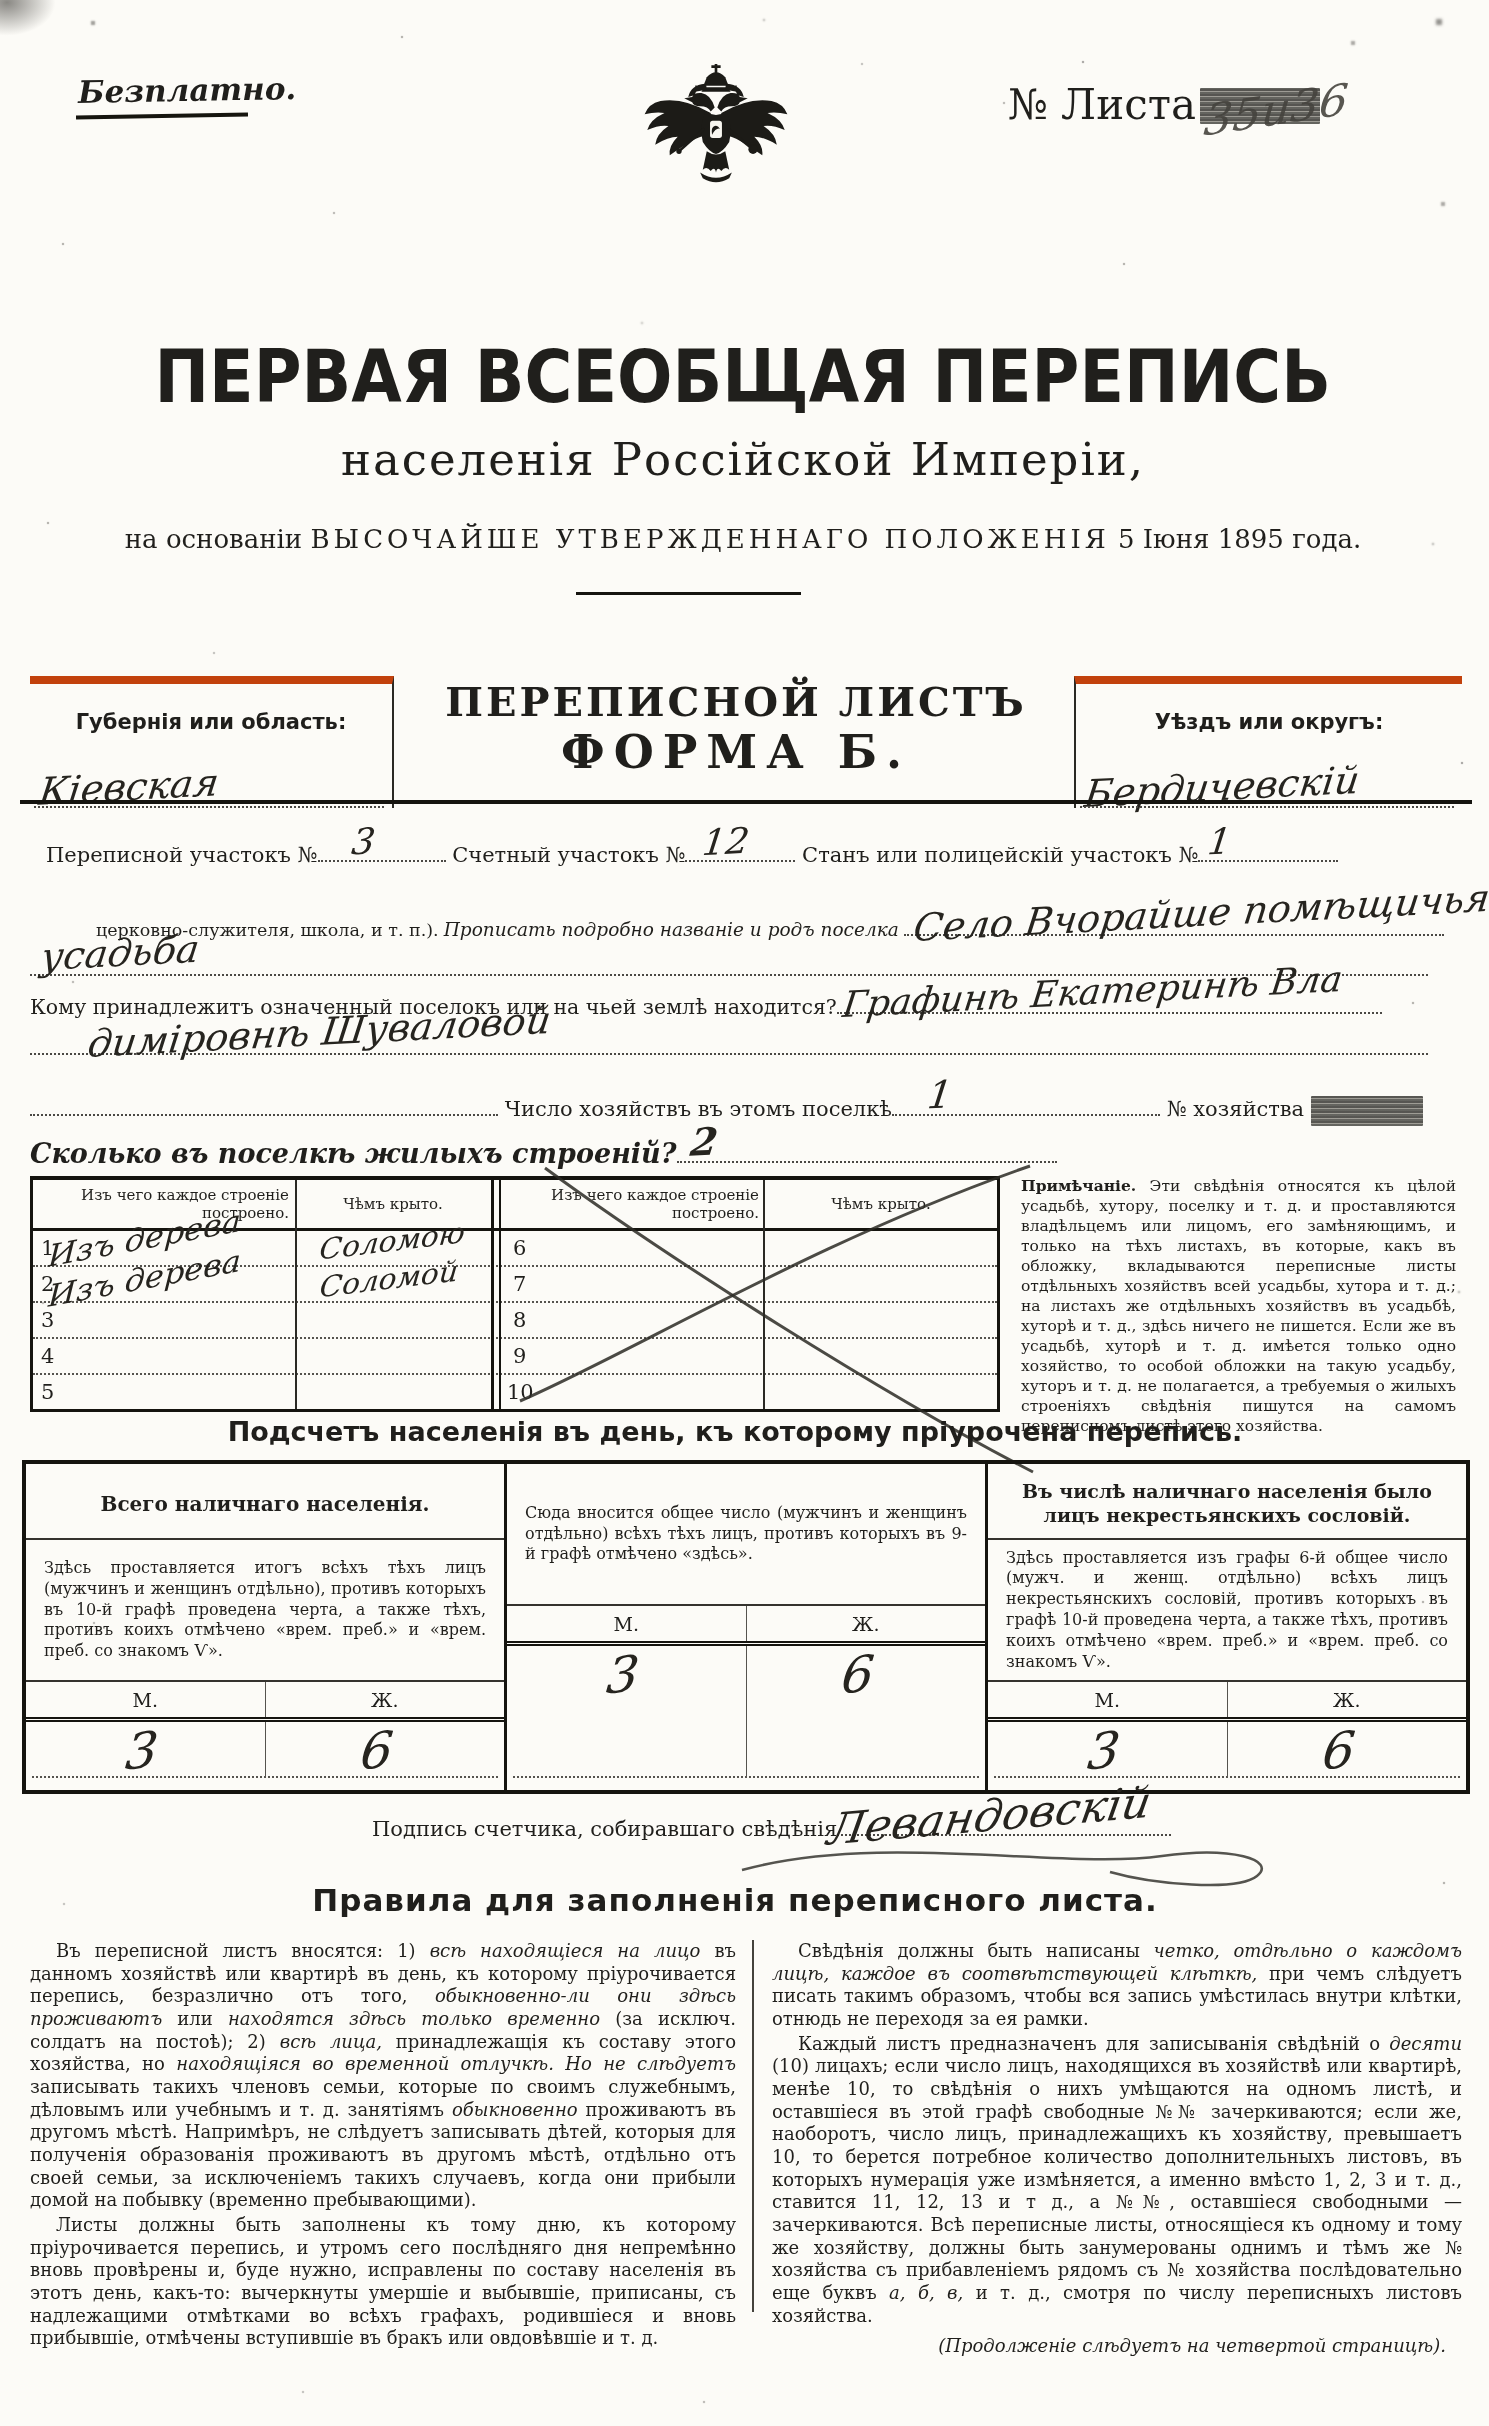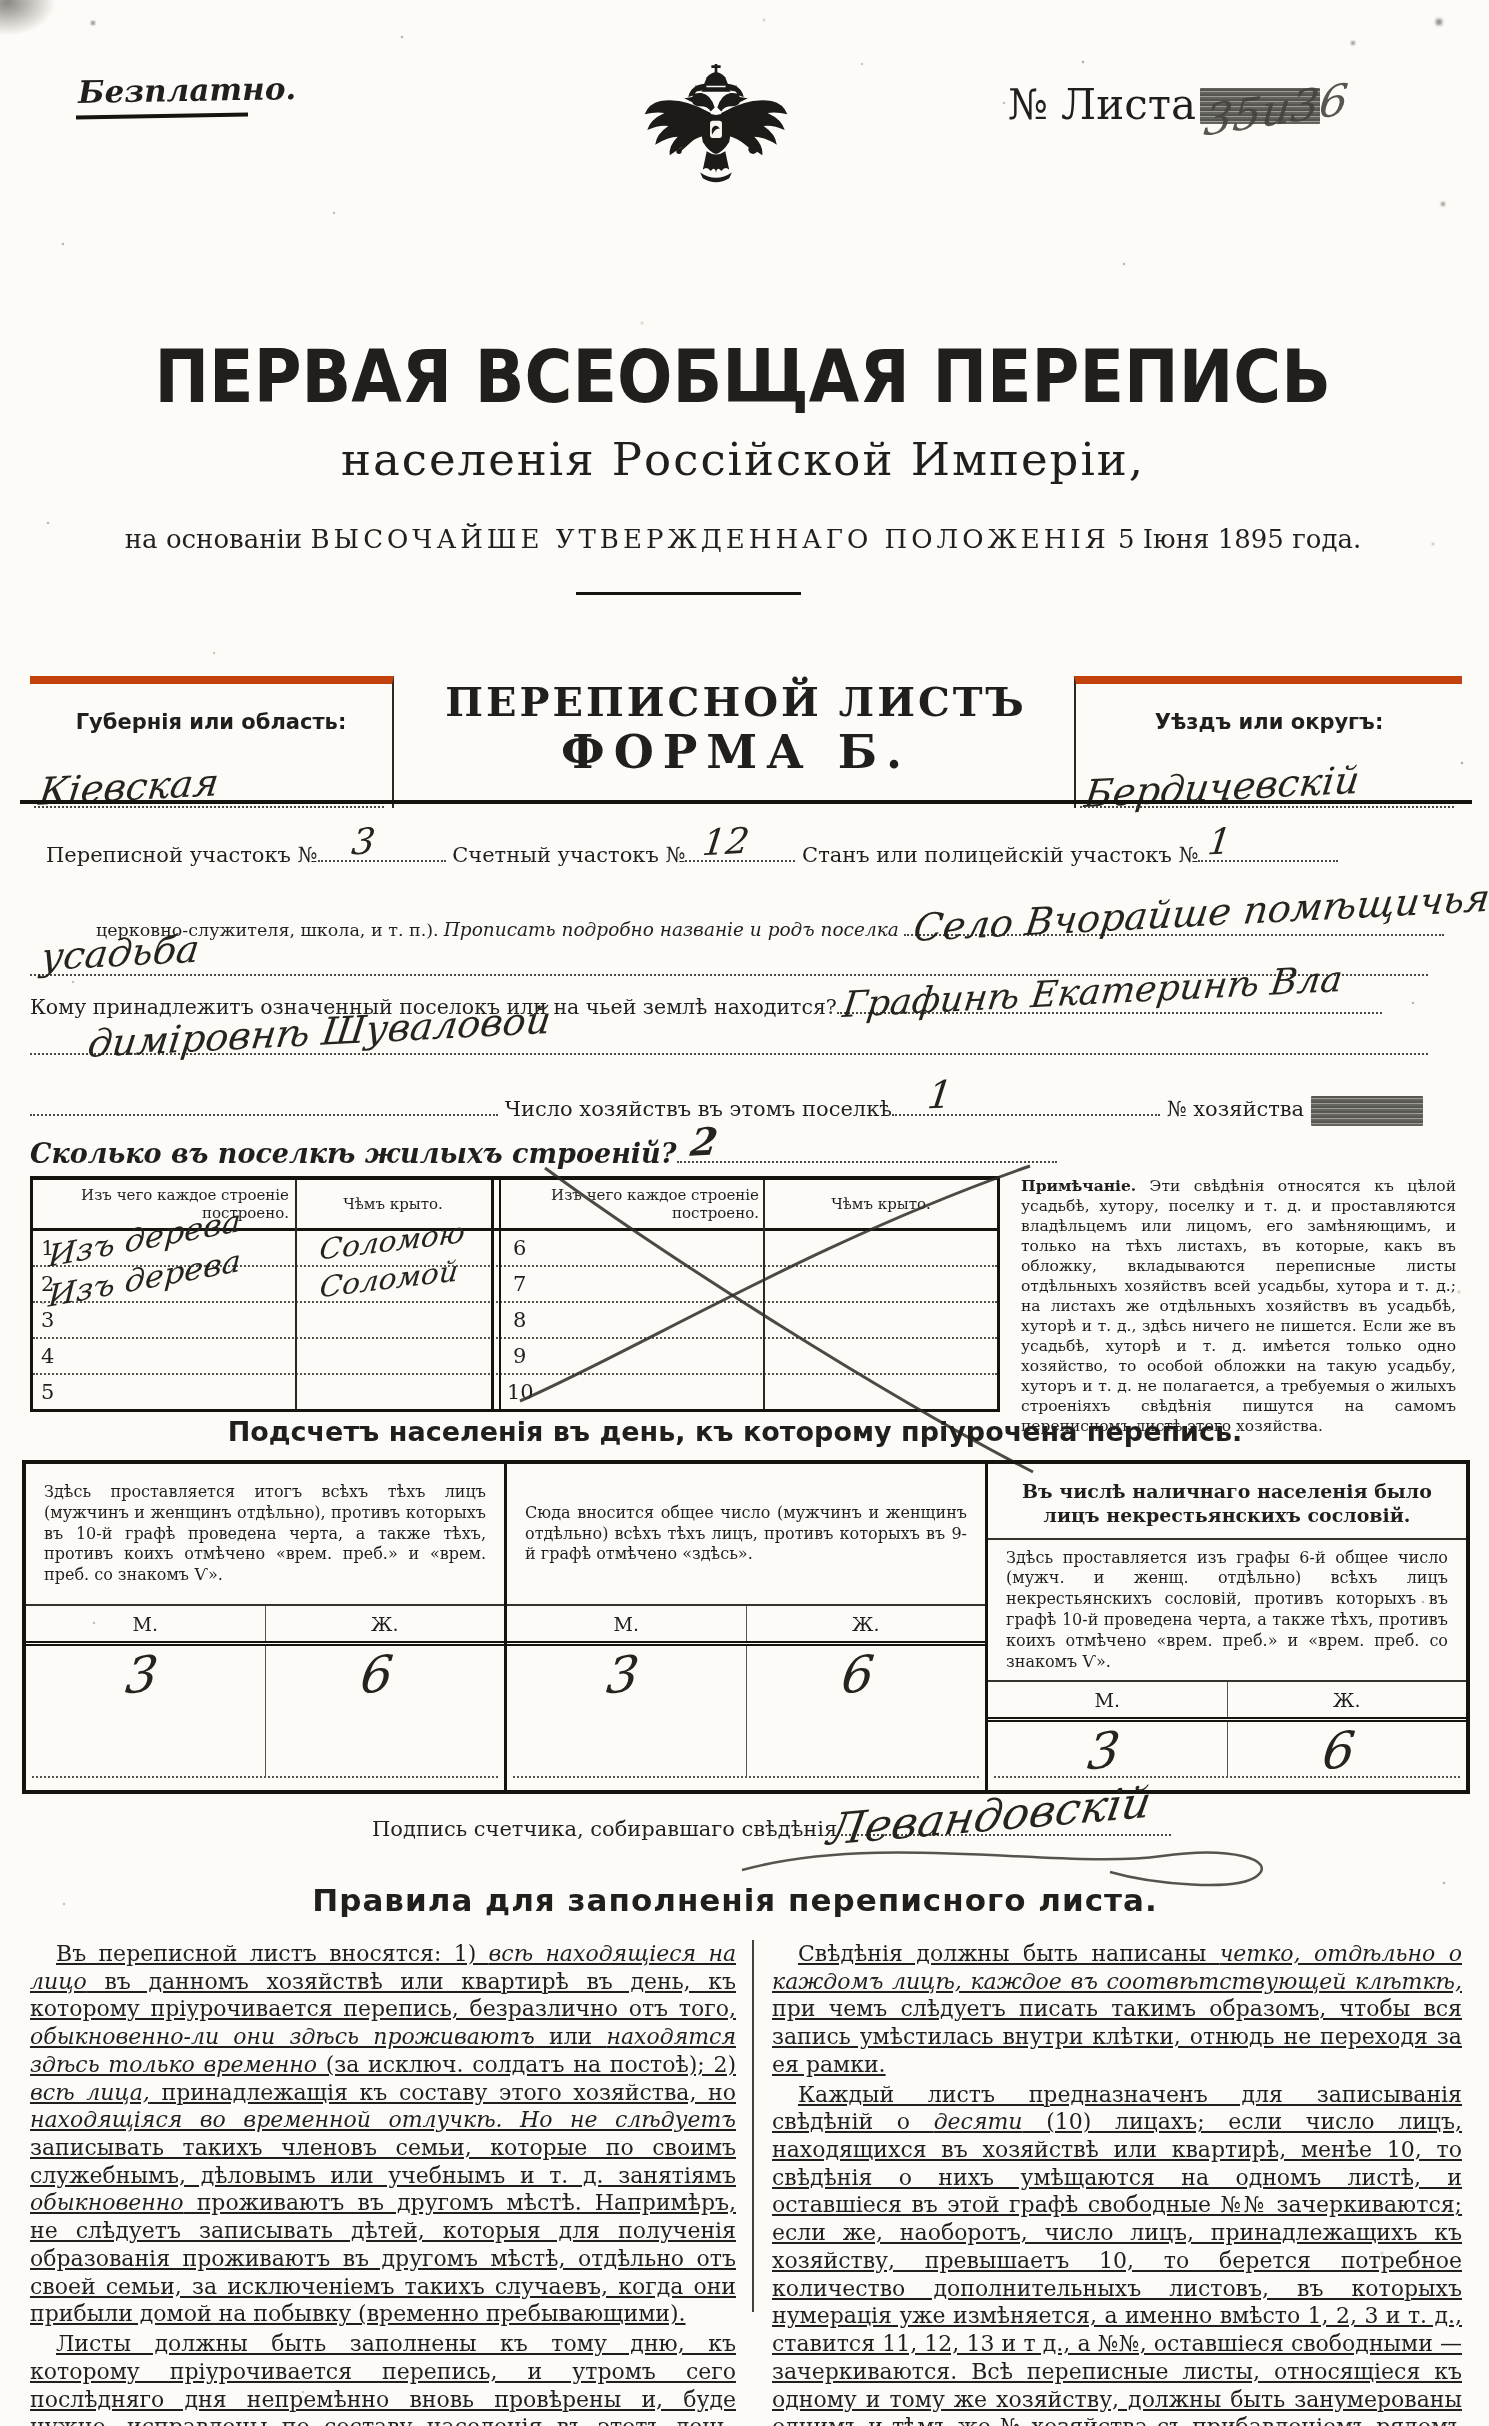--- a/index.html
+++ b/index.html
@@ -133,21 +133,21 @@
   #signature .dotfill .hw{position:absolute;bottom:-4px;left:-6px;font-size:44px;transform:skewX(-14deg) rotate(-5deg);}
   .sig-flourish{position:absolute;left:360px;top:18px;pointer-events:none;}
   
   #rules-heading{top:1882px;left:0;width:1470px;text-align:center;
     font-family:"DejaVu Sans",sans-serif;font-weight:bold;font-size:31px;letter-spacing:1px;}
   #rules{top:1940px;left:30px;width:1432px;}
   .rcol{position:absolute;top:0;}
   .rcol-left{left:0;width:706px;}
   .rcol-right{left:742px;width:690px;}
   .rules-divider{position:absolute;left:722px;top:0;height:372px;width:2px;background:#44423c;}
-  .rcol p{font-size:22px;line-height:1.26;text-align:justify;text-indent:26px;margin:0 0 2px 0;text-decoration:underline;}
+  .rcol p{font-size:18px;line-height:1.26;text-align:justify;text-indent:26px;margin:0 0 2px 0;}
   .rp3{font-style:italic;text-align:right !important;padding-right:16px;margin-top:8px !important;text-indent:0 !important;}
 </style>
 </head>
 <body>
 
 <div id="speckles"></div>
 <div id="corner-smudge"></div>
 
 <div id="top-row" class="abs">
   <div class="free-label">Безплатно.</div>
@@ -299,20 +299,21 @@
   <div class="b-note">
     <b>Примѣчаніе.</b>
     <span>Эти свѣдѣнія относятся къ цѣлой усадьбѣ, хутору, поселку и т. д. и проставляются владѣльцемъ или лицомъ, его замѣняющимъ, и только на тѣхъ листахъ, въ которые, какъ въ обложку, вкладываются переписные листы отдѣльныхъ хозяйствъ всей усадьбы, хутора и т. д.; на листахъ же отдѣльныхъ хозяйствъ въ усадьбѣ, хуторѣ и т. д., здѣсь ничего не пишется. Если же въ усадьбѣ, хуторѣ и т. д. имѣется только одно хозяйство, то особой обложки на такую усадьбу, хуторъ и т. д. не полагается, а требуемыя о жилыхъ строеніяхъ свѣдѣнія пишутся на самомъ переписномъ листѣ этого хозяйства.</span>
   </div>
 </div>
 
 <div id="count-heading" class="abs">Подсчетъ населенія въ день, къ которому пріурочена перепись.</div>
 
 <div id="count-table" class="abs">
   <div class="cc">
+    <div class="cc-h">Всего наличнаго населенія.</div>
     <div class="cc-d">Здѣсь проставляется итогъ всѣхъ тѣхъ лицъ (мужчинъ и женщинъ отдѣльно), противъ которыхъ въ 10-й графѣ проведена черта, а также тѣхъ, противъ коихъ отмѣчено «врем. преб.» и «врем. преб. со знакомъ Ѵ».</div>
     <div class="cc-mf">
       <div class="cc-m">М.</div>
       <div class="cc-f">Ж.</div>
     </div>
     <div class="cc-v">
       <div class="cc-vdiv"></div>
       <span class="hw hw-m">3</span>
       <span class="hw hw-f">6</span>
       <div class="cc-vdots"></div>

